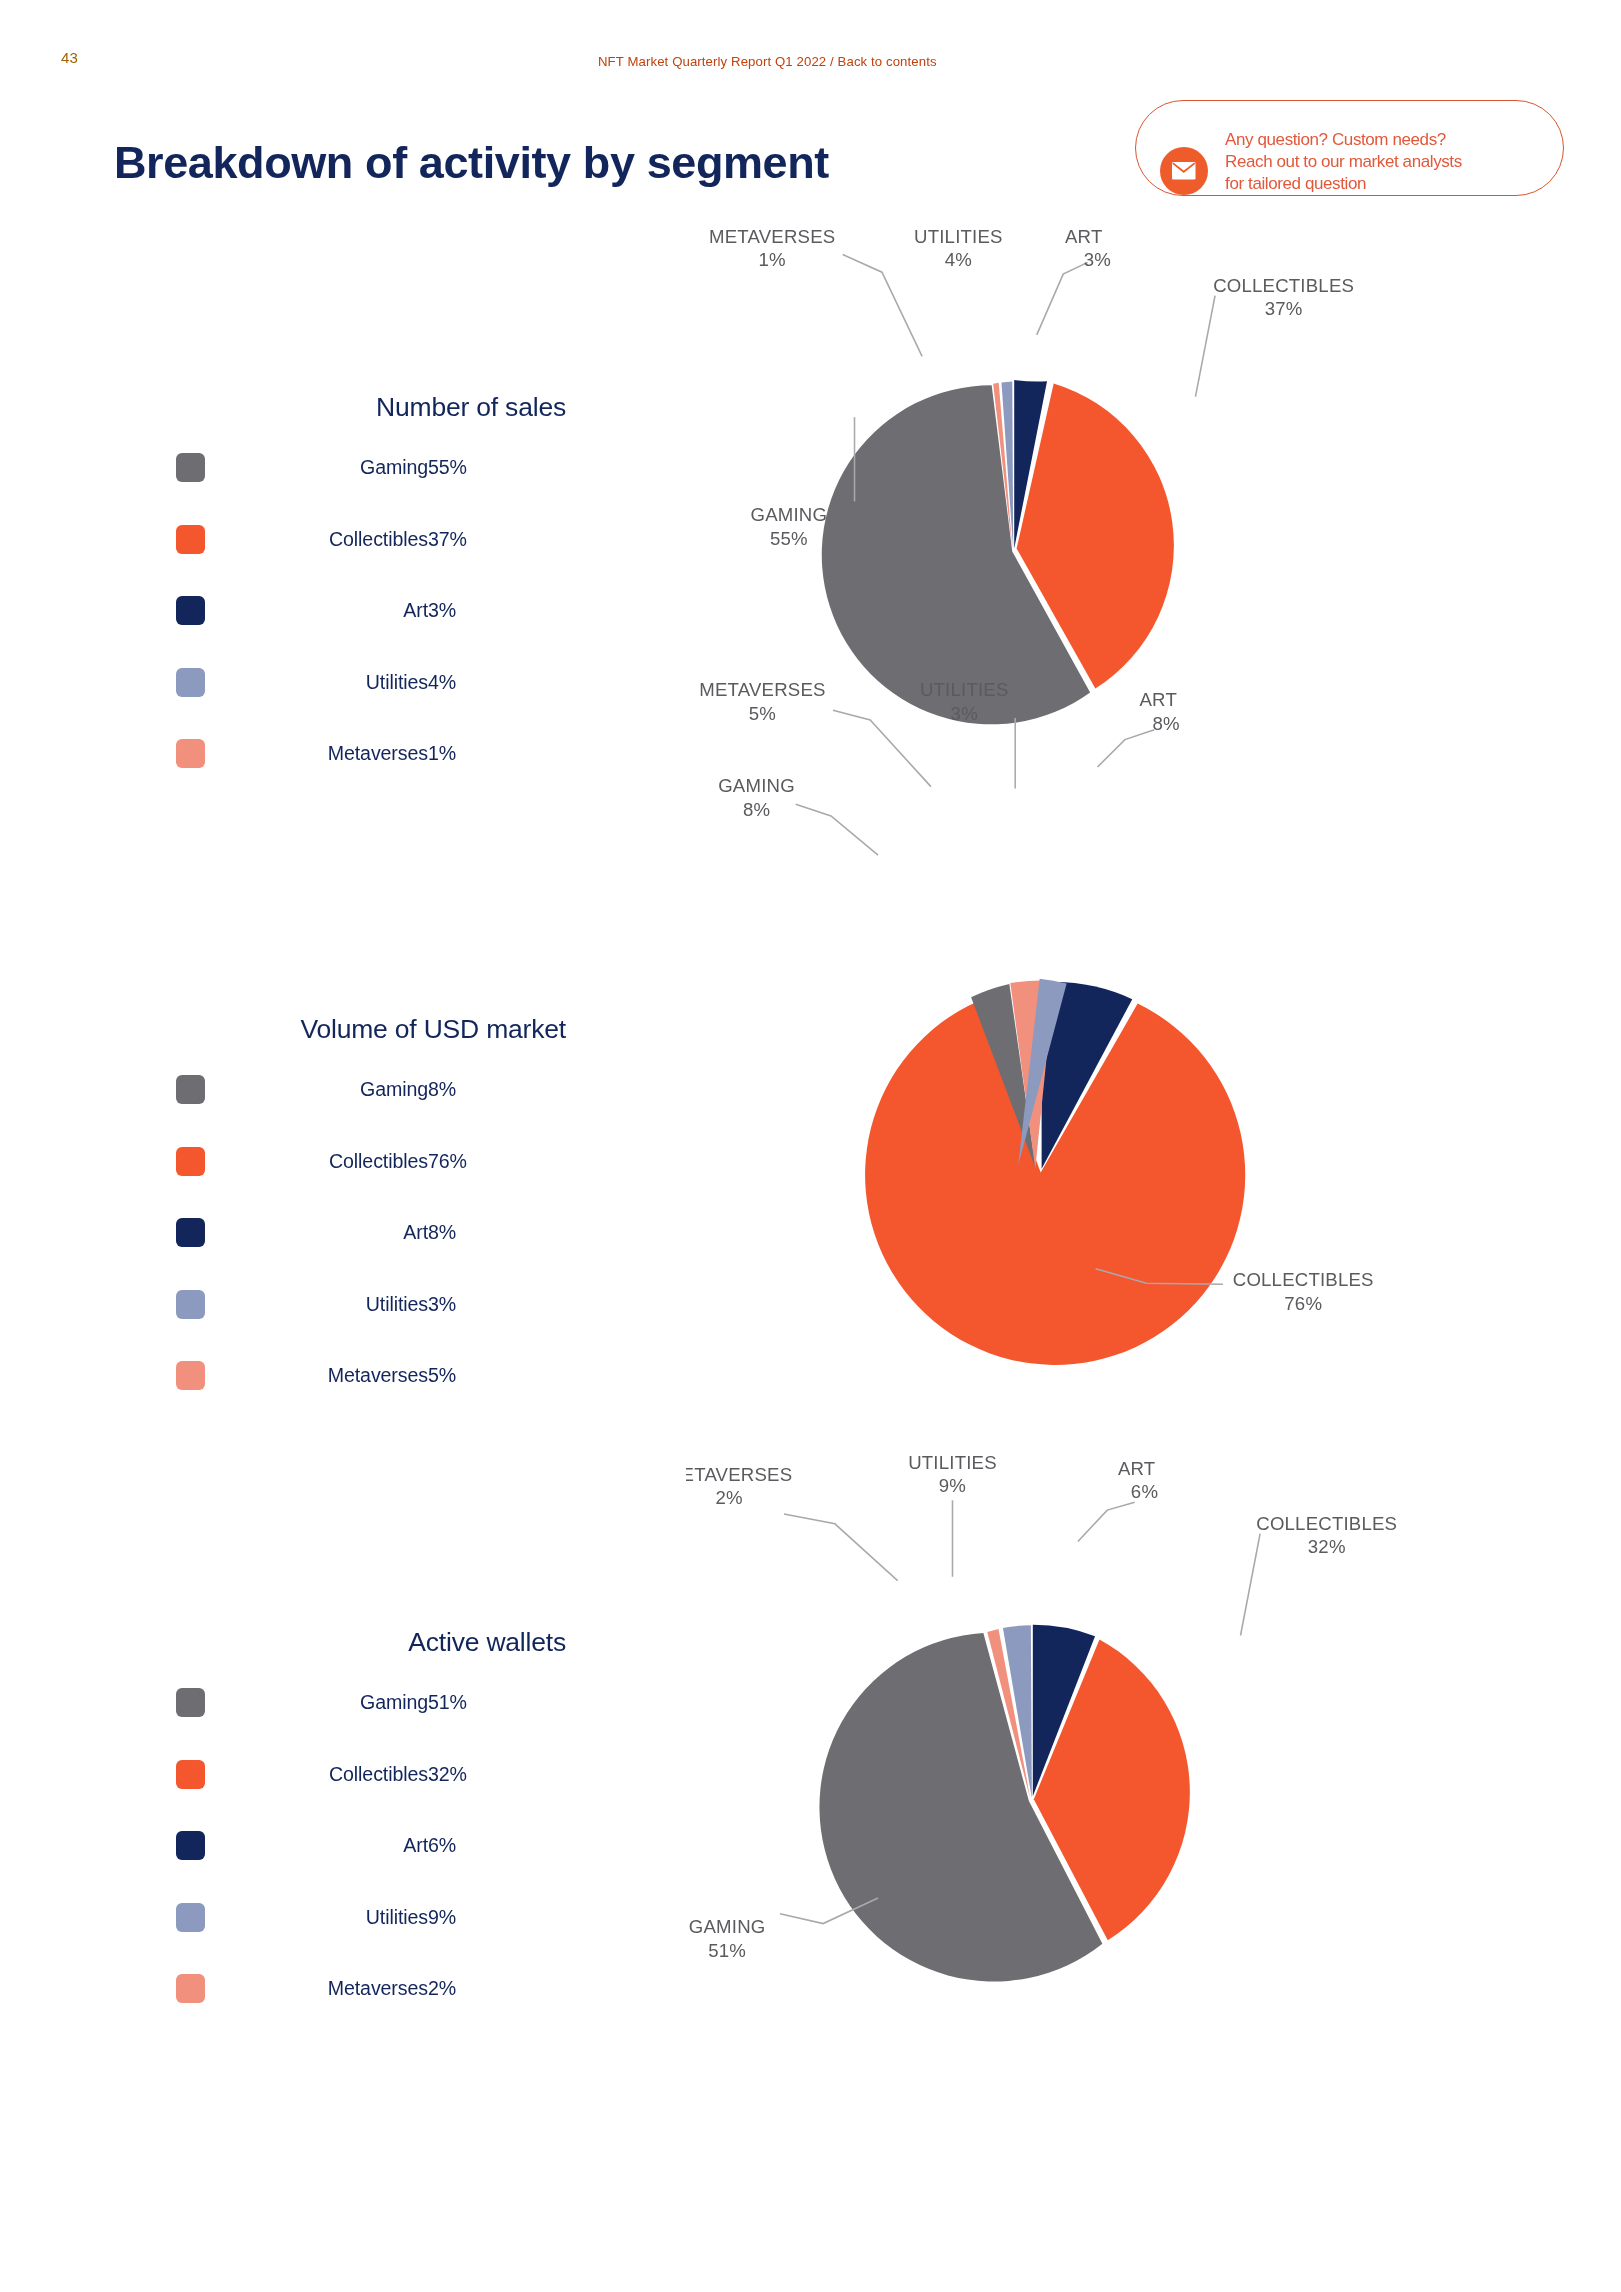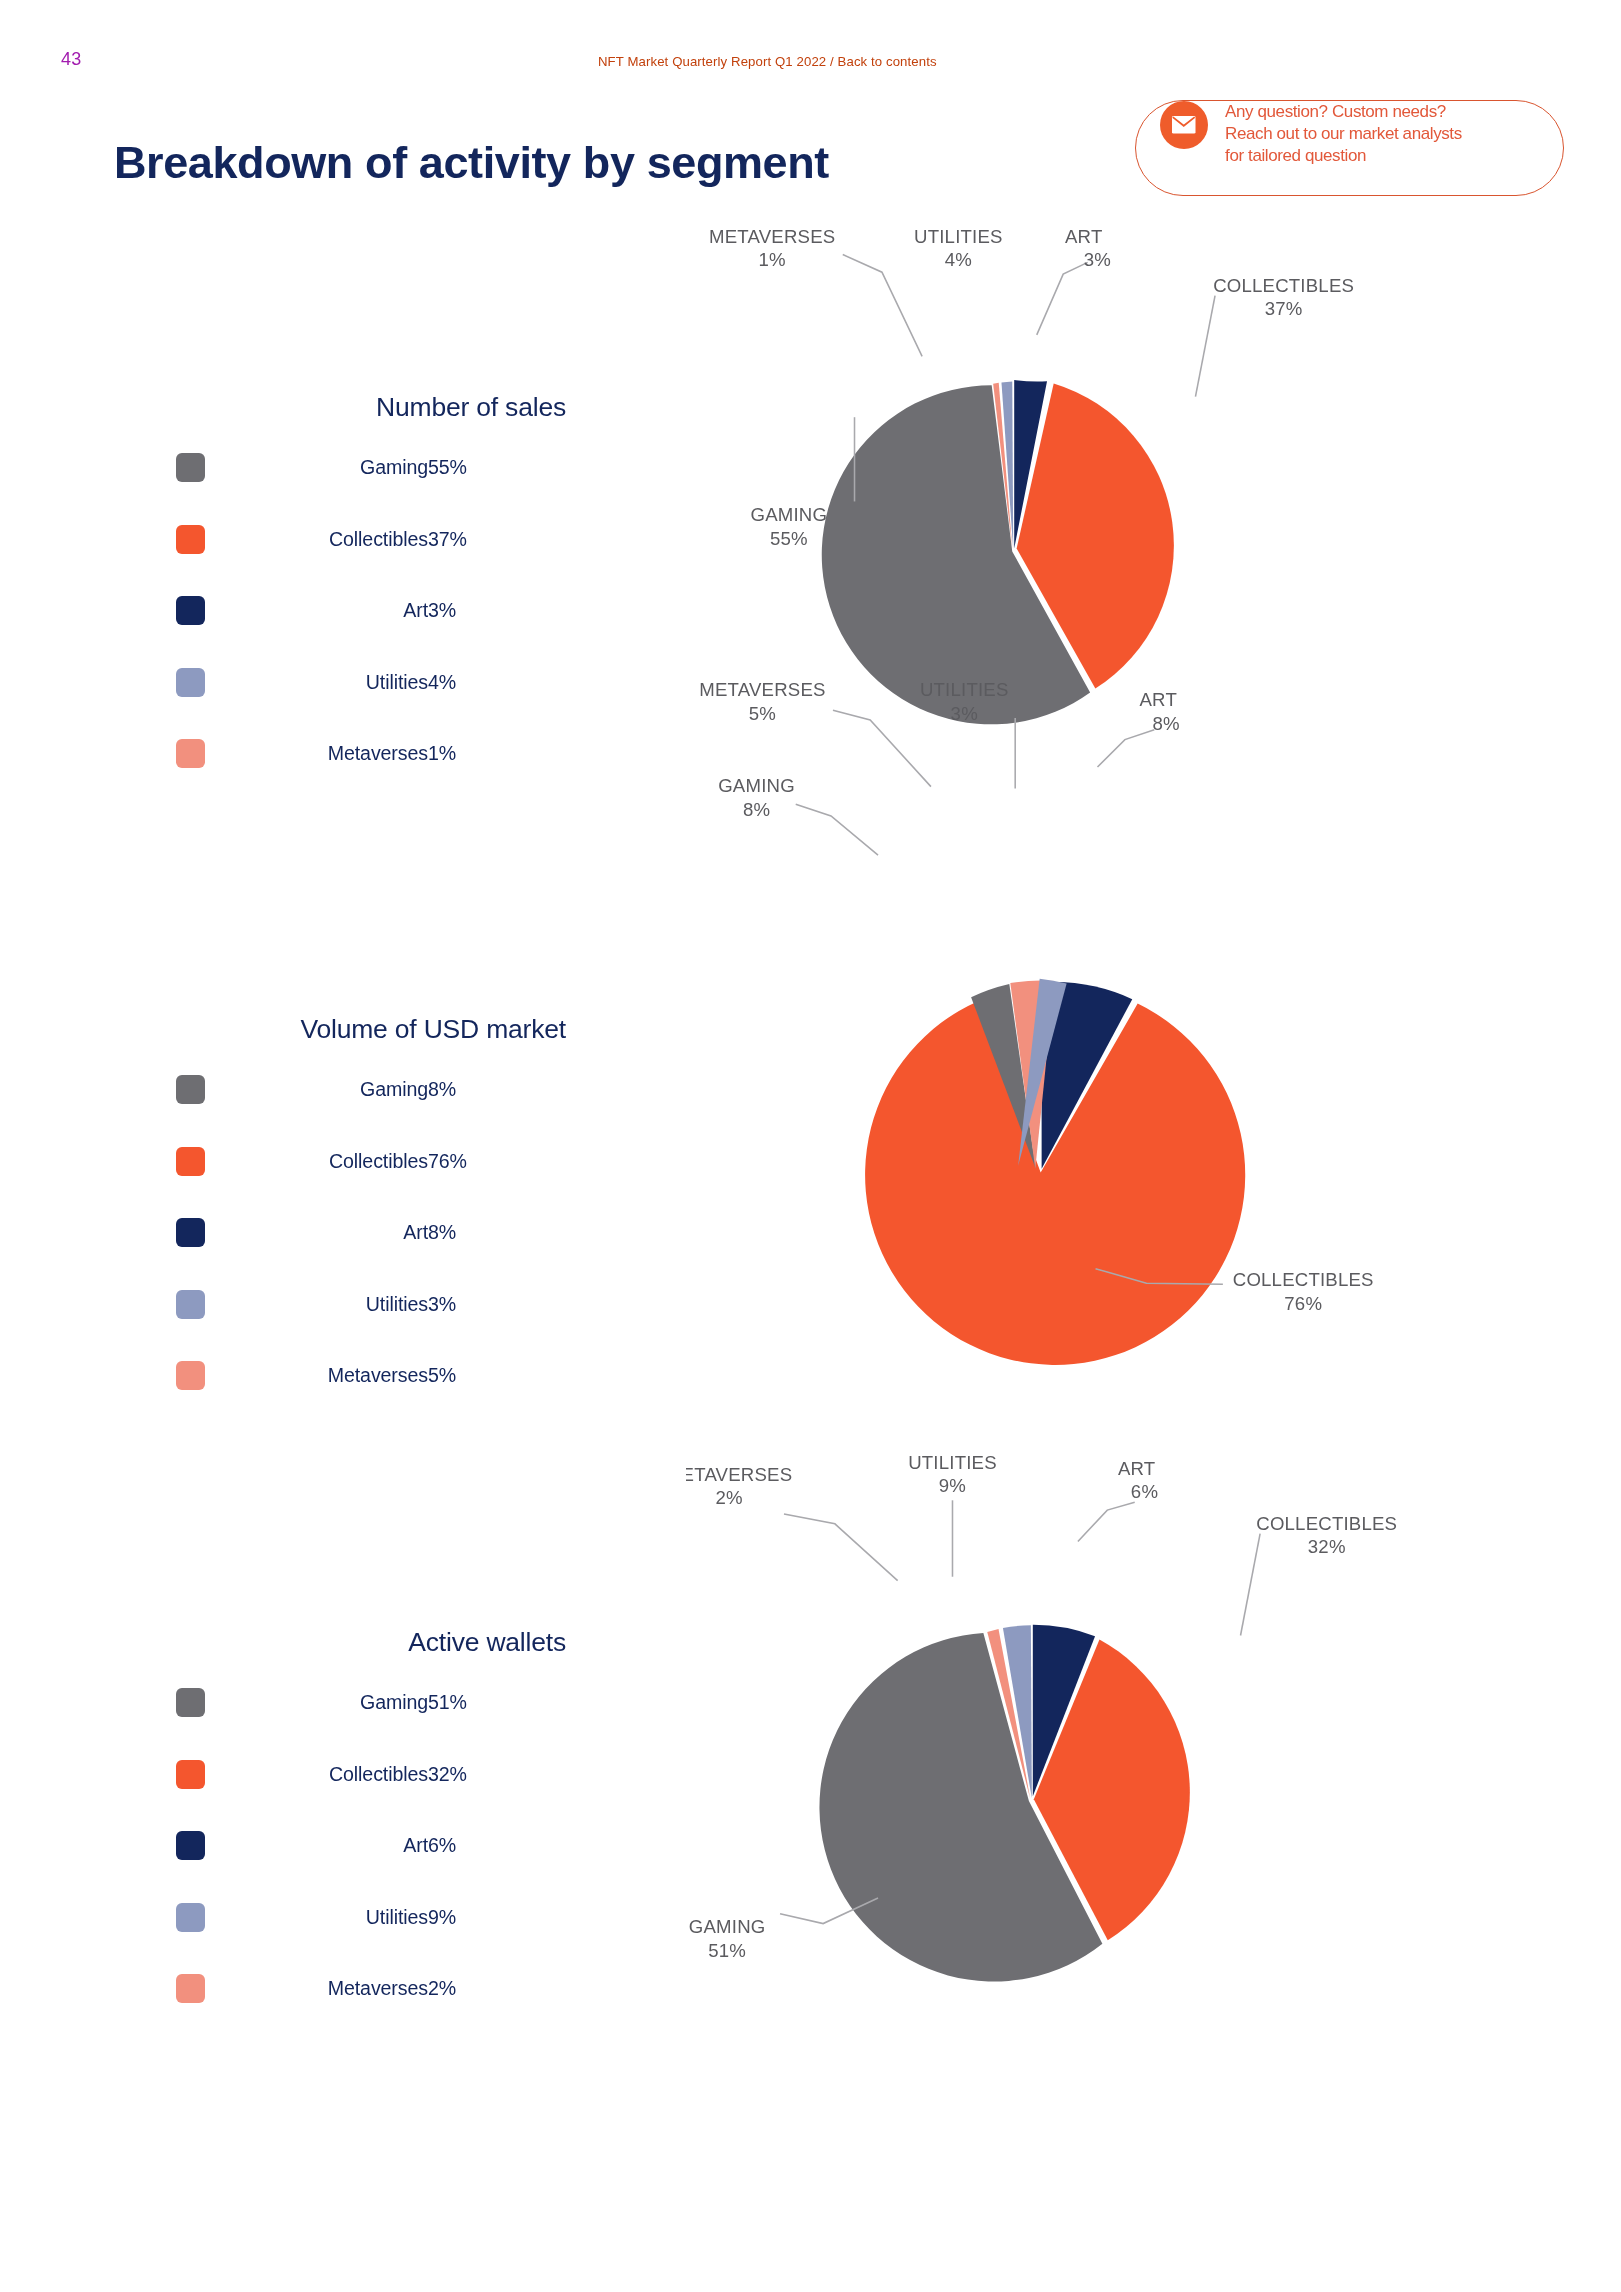--- a/index.html
+++ b/index.html
@@ -15,22 +15,22 @@
     height: 2293px;
     background: #ffffff;
     overflow: hidden;
   }
 
   
   .page-number {
     position: absolute;
     left: 61px;
     top: 49px;
-    font-size: 18px;
-    color: #a21caf;
+    font-size: 15px;
+    color: #a16207;
     letter-spacing: 0.2px;
   }
   .running-head {
     position: absolute;
     left: 554px;
     top: 54px;
     font-size: 13.2px;
     color: #c2410c;
     letter-spacing: 0.1px;
     white-space: nowrap;
@@ -52,21 +52,21 @@
   
   .cta {
     position: absolute;
     left: 1135px;
     top: 100px;
     width: 429px;
     height: 96px;
     border: 1.6px solid #d9552f;
     border-radius: 48px;
     display: flex;
-    align-items: flex-start;
+    align-items: flex-end;
     padding-left: 23.5px;
   }
   .cta-icon {
     width: 48px;
     height: 48px;
     border-radius: 50%;
     background: #ef5c2b;
     flex: 0 0 auto;
     display: flex;
     align-items: center;

